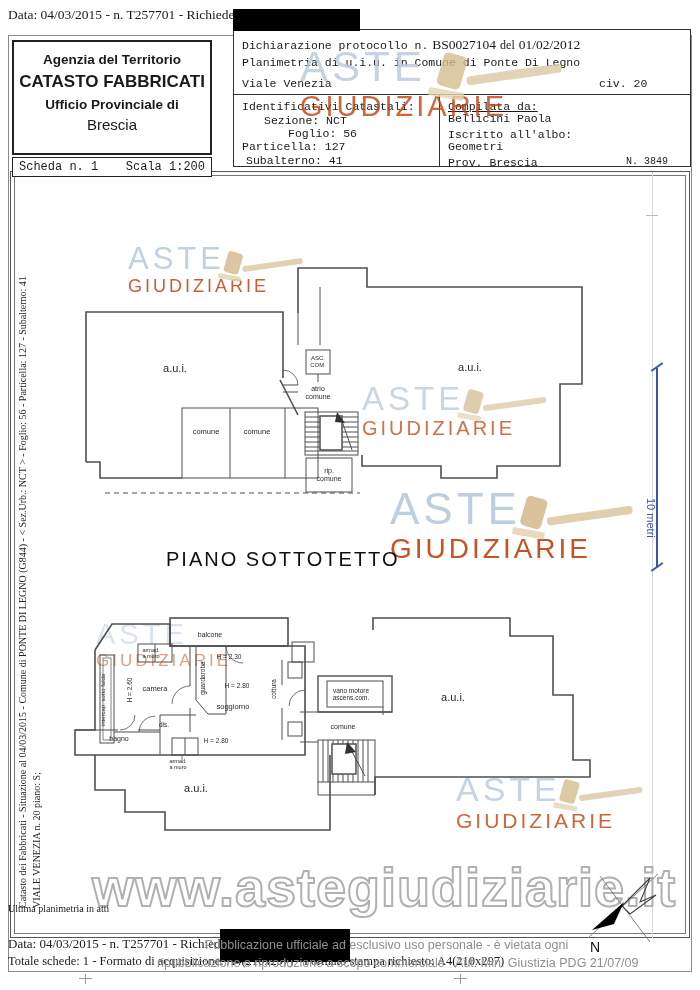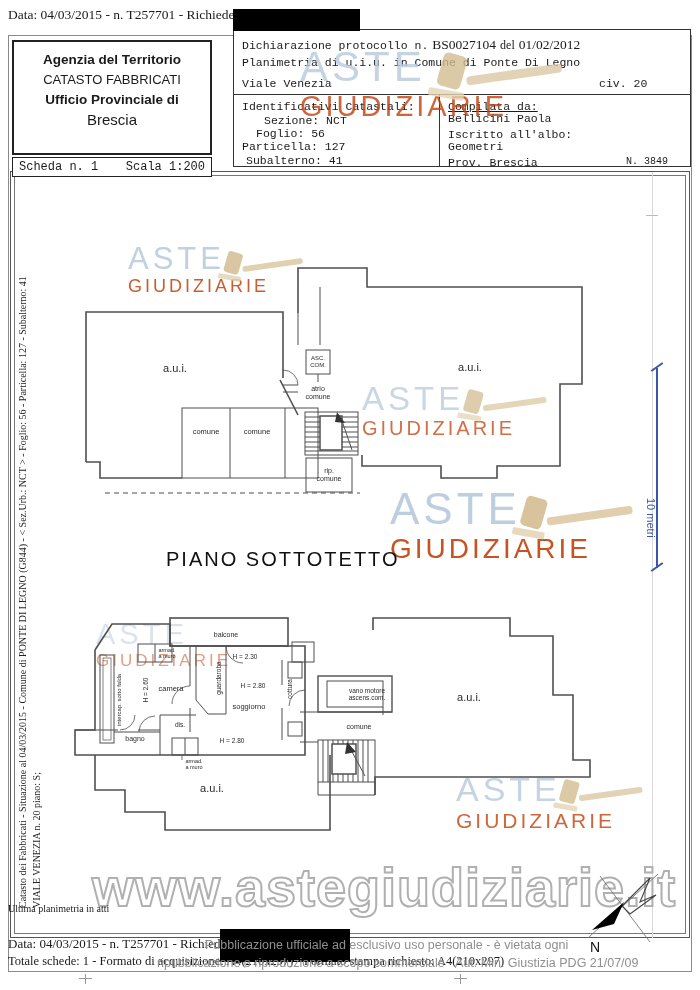--- a/index.html
+++ b/index.html
@@ -44,21 +44,21 @@
   <div class="abs" style="left:652px;top:172px;width:1px;height:766px;background:#d8d8d8;z-index:1;"></div>
   <div class="abs" style="left:646px;top:215px;width:12px;height:1px;background:#bbb;z-index:1;"></div>
 
   <div class="abs" style="left:85px;top:974px;width:1px;height:10px;background:#999;"></div>
   <div class="abs" style="left:79px;top:978px;width:13px;height:1px;background:#999;"></div>
   <div class="abs" style="left:460px;top:974px;width:1px;height:10px;background:#999;"></div>
   <div class="abs" style="left:454px;top:978px;width:13px;height:1px;background:#999;"></div>
 
   <div class="abs sans" style="left:12px;top:40px;width:200px;height:115px;border:2px solid #222;background:#fff;text-align:center;z-index:2;padding-top:10px;">
     <div style="font-size:13.5px;font-weight:bold;margin-bottom:5px;">Agenzia del Territorio</div>
-    <div style="font-size:13px;font-weight:normal;margin-bottom:5px;">CATASTO FABBRICATI</div>
+    <div style="font-size:17px;font-weight:bold;margin-bottom:5px;">CATASTO FABBRICATI</div>
     <div style="font-size:13.5px;font-weight:bold;margin-bottom:4px;">Ufficio Provinciale di</div>
     <div style="font-size:15px;font-weight:normal;">Brescia</div>
   </div>
 
   <div class="abs mono" style="left:12px;top:157px;width:200px;height:20px;border:1.5px solid #222;background:#fff;z-index:2;display:flex;justify-content:space-between;align-items:center;padding:0 6px;font-size:12px;">
     <span>Scheda n. 1</span>
     <span>Scala 1:200</span>
   </div>
 
   <div class="abs" style="left:233px;top:29px;width:458px;height:138px;border:1px solid #333;background:#fff;z-index:2;">
@@ -68,21 +68,21 @@
       <span class="serif" style="font-size:12px;">del</span>
       <span class="serif" style="font-size:13.5px;">01/02/2012</span>
     </div>
     <div class="hdr-row mono" style="left:8px;top:26px;font-size:11.5px;">Planimetria di u.i.u. in Comune di Ponte Di Legno</div>
     <div class="hdr-row mono" style="left:8px;top:47px;font-size:11.5px;">Viale Venezia</div>
     <div class="hdr-row mono" style="left:365px;top:47px;font-size:11.5px;">civ. 20</div>
     <div class="abs" style="left:0;top:64px;width:456px;height:1px;background:#333;"></div>
     <div class="abs" style="left:205px;top:64px;width:1px;height:72px;background:#333;"></div>
     <div class="hdr-row mono" style="left:8px;top:70px;font-size:11.5px;">Identificativi Catastali:</div>
     <div class="hdr-row mono" style="left:30px;top:84px;font-size:11.5px;">Sezione: NCT</div>
-    <div class="hdr-row mono" style="left:22px;top:97px;font-size:11.5px;">Foglio: 56</div>
+    <div class="hdr-row mono" style="left:54px;top:97px;font-size:11.5px;">Foglio: 56</div>
     <div class="hdr-row mono" style="left:8px;top:110px;font-size:11.5px;">Particella: 127</div>
     <div class="hdr-row mono" style="left:12px;top:124px;font-size:11.5px;">Subalterno: 41</div>
     <div class="hdr-row mono" style="left:214px;top:70px;font-size:11.5px;text-decoration:underline;">Compilata da:</div>
     <div class="hdr-row mono" style="left:214px;top:82px;font-size:11.5px;">Bellicini Paola</div>
     <div class="hdr-row mono" style="left:214px;top:98px;font-size:11.5px;">Iscritto all'albo:</div>
     <div class="hdr-row mono" style="left:214px;top:110px;font-size:11.5px;">Geometri</div>
     <div class="hdr-row mono" style="left:214px;top:126px;font-size:11.5px;">Prov. Brescia</div>
     <div class="hdr-row mono" style="left:392px;top:126px;font-size:10px;">N. 3849</div>
   </div>
 
@@ -251,21 +251,21 @@
     <polygon points="287,152 296,162 285,164" fill="#333"></polygon>
     <g fill="none" stroke="#4f4f4f" stroke-width="0.8">
       <path d="M166,56 A17,17 0 0 0 183,73"></path>
       <path d="M112,114 A18,18 0 0 1 130,96"></path>
       <path d="M79,142 A16,16 0 0 1 95,126"></path>
       <path d="M60,140 A15,15 0 0 0 75,125"></path>
       <path d="M245,100 A16,16 0 0 0 229,116"></path>
       <line x1="122" y1="165" x2="122" y2="170"></line>
     </g>
   </svg>
-  <div class="abs" id="ps-labels" style="left:72px;top:590px;width:540px;height:250px;z-index:3;">
+  <div class="abs" id="ps-labels" style="left:56px;top:590px;width:540px;height:250px;z-index:3;">
       <span class="plan-label" style="left: 154px; top: 45px; font-size: 7px; transform: translate(-50%, -50%);">balcone</span>
       <span class="plan-label" style="left: 95px; top: 63px; font-size: 5.5px; transform: translate(-50%, -50%);">armad.
 a muro</span>
       <span class="plan-label" style="left: 173px; top: 67px; font-size: 6.5px; transform: translate(-50%, -50%);">H = 2.30</span>
       <span class="plan-label" style="left: 47px; top: 110px; font-size: 6px; transform: translate(-50%, -50%) rotate(-90deg);">intercap. sotto falda</span>
       <span class="plan-label" style="left: 74px; top: 100px; font-size: 6.5px; transform: translate(-50%, -50%) rotate(-90deg);">H = 2.60</span>
       <span class="plan-label" style="left: 99px; top: 99px; font-size: 7.5px; transform: translate(-50%, -50%);">camera</span>
       <span class="plan-label" style="left: 147px; top: 88px; font-size: 6.5px; transform: translate(-50%, -50%) rotate(-90deg);">guardaroba</span>
       <span class="plan-label" style="left: 181px; top: 96px; font-size: 6.5px; transform: translate(-50%, -50%);">H = 2.80</span>
       <span class="plan-label" style="left: 177px; top: 117px; font-size: 7.5px; transform: translate(-50%, -50%);">soggiorno</span>

